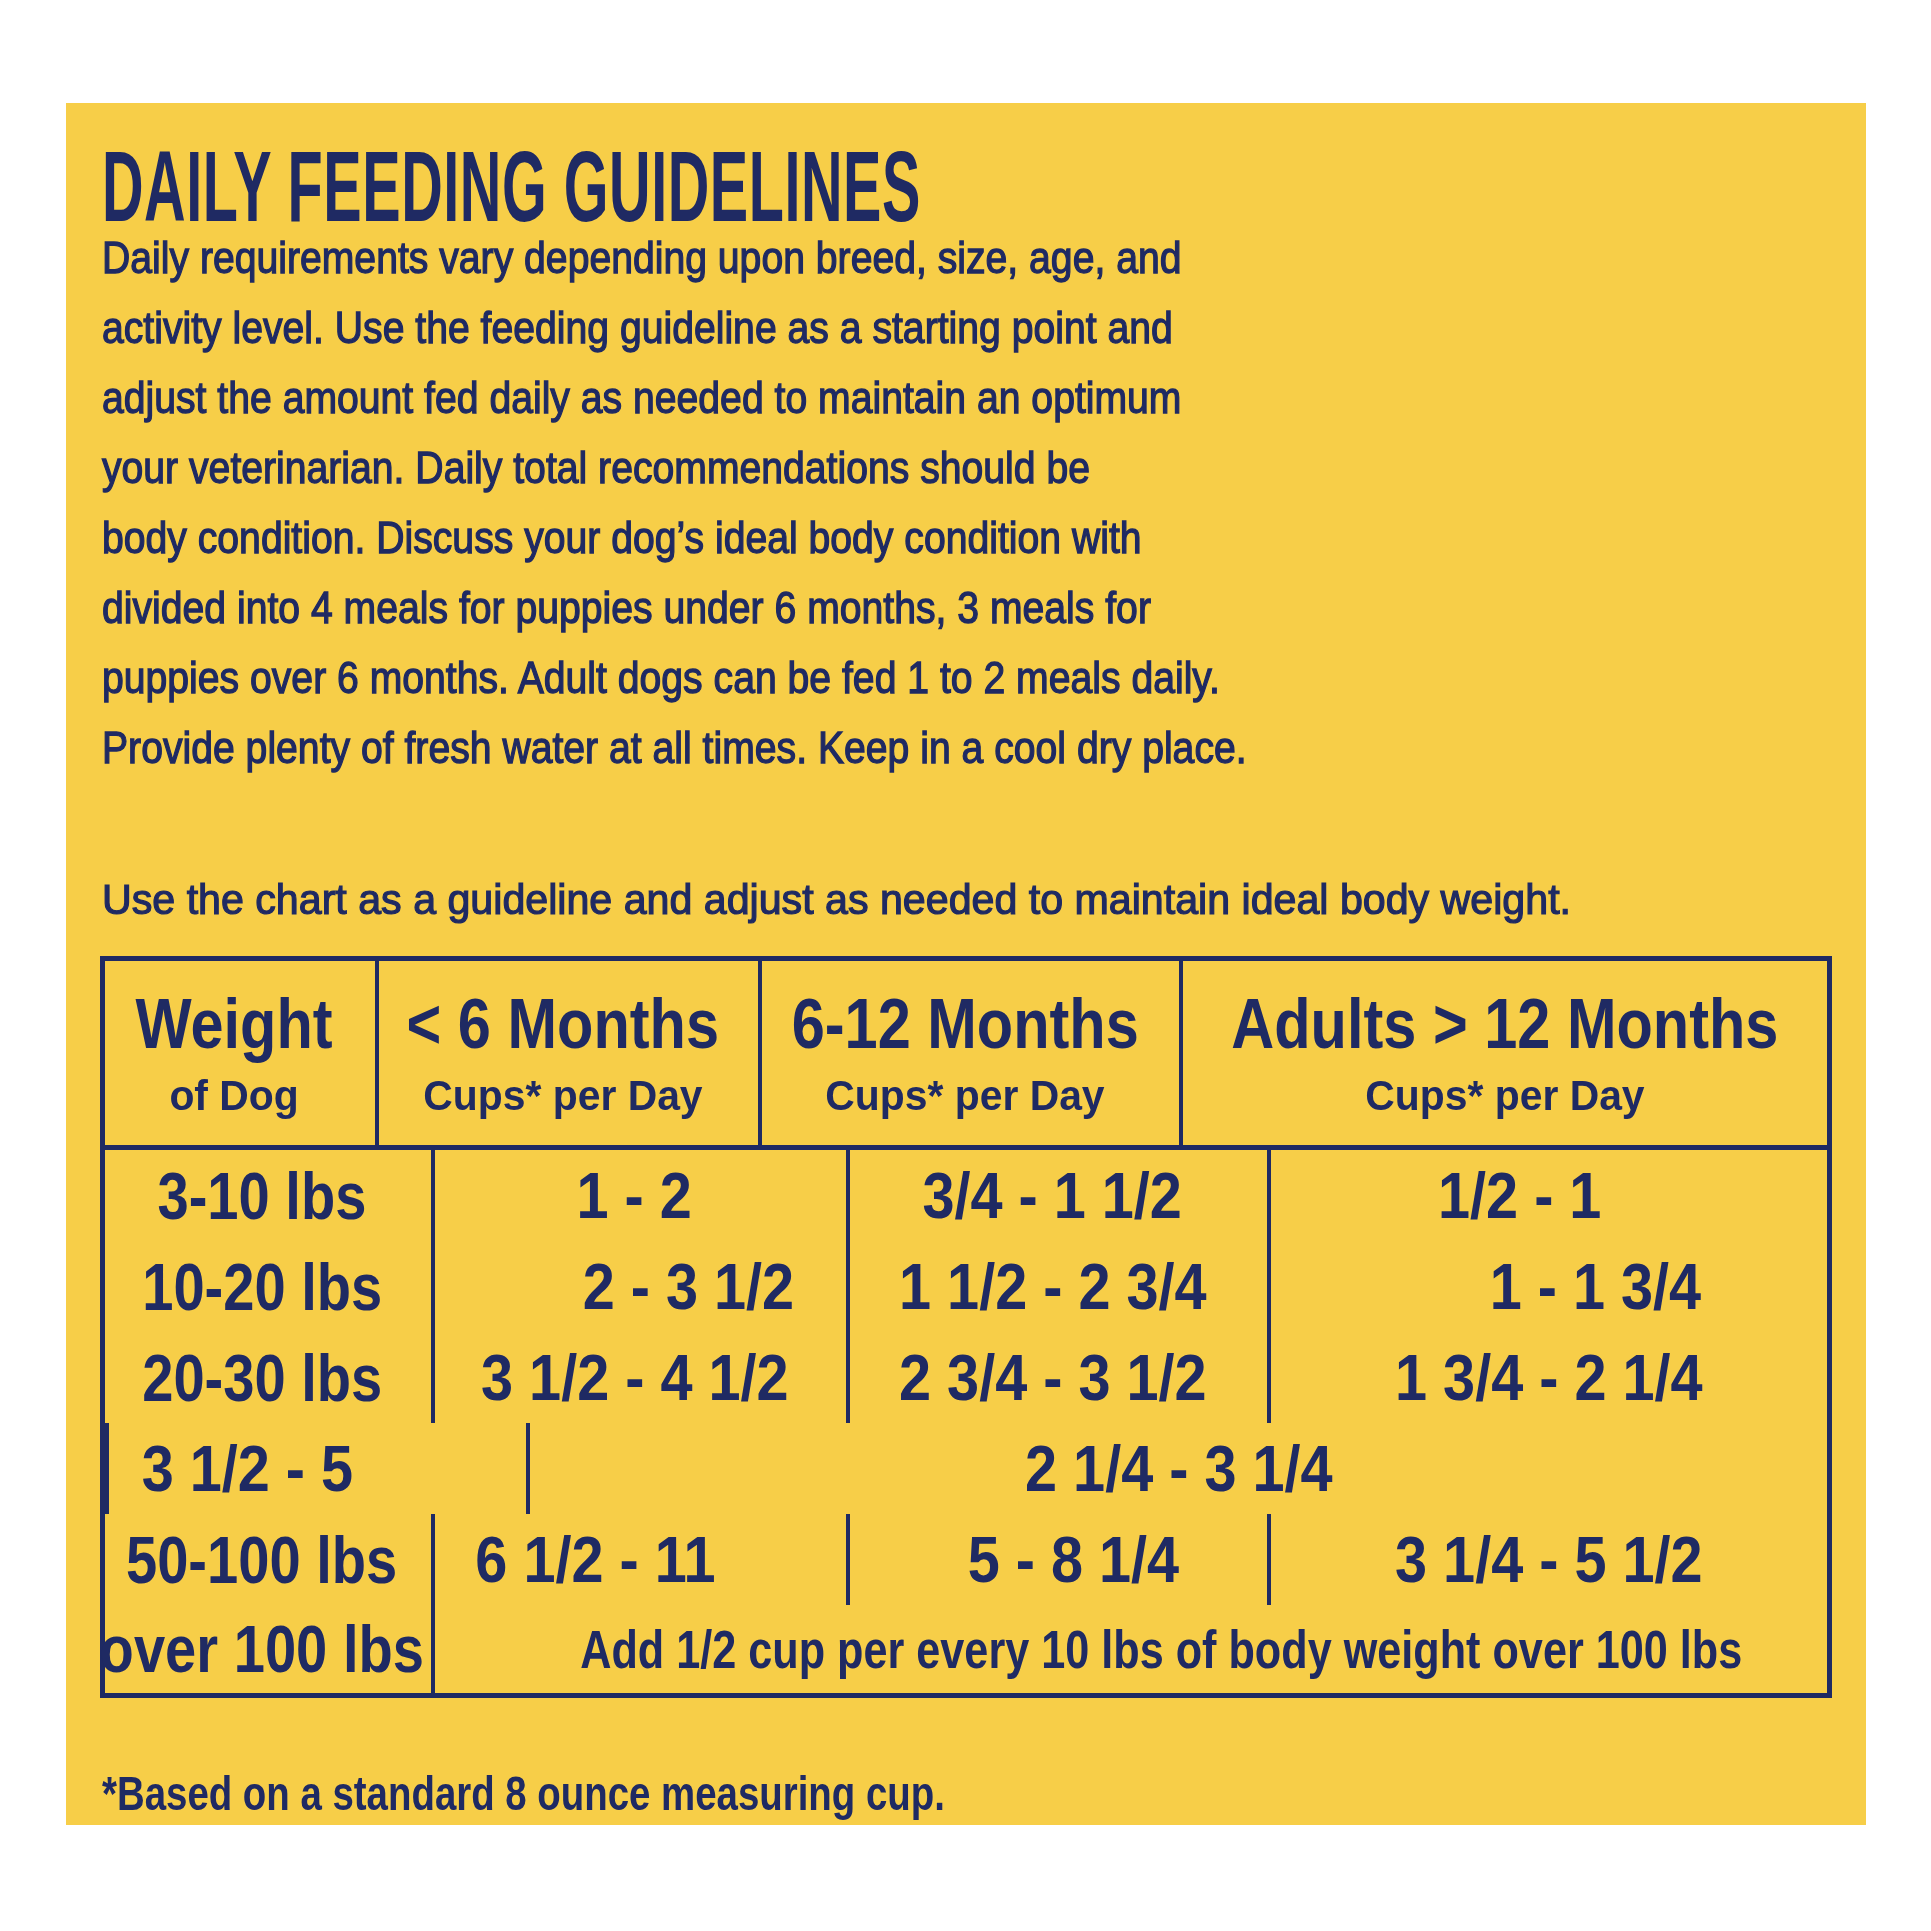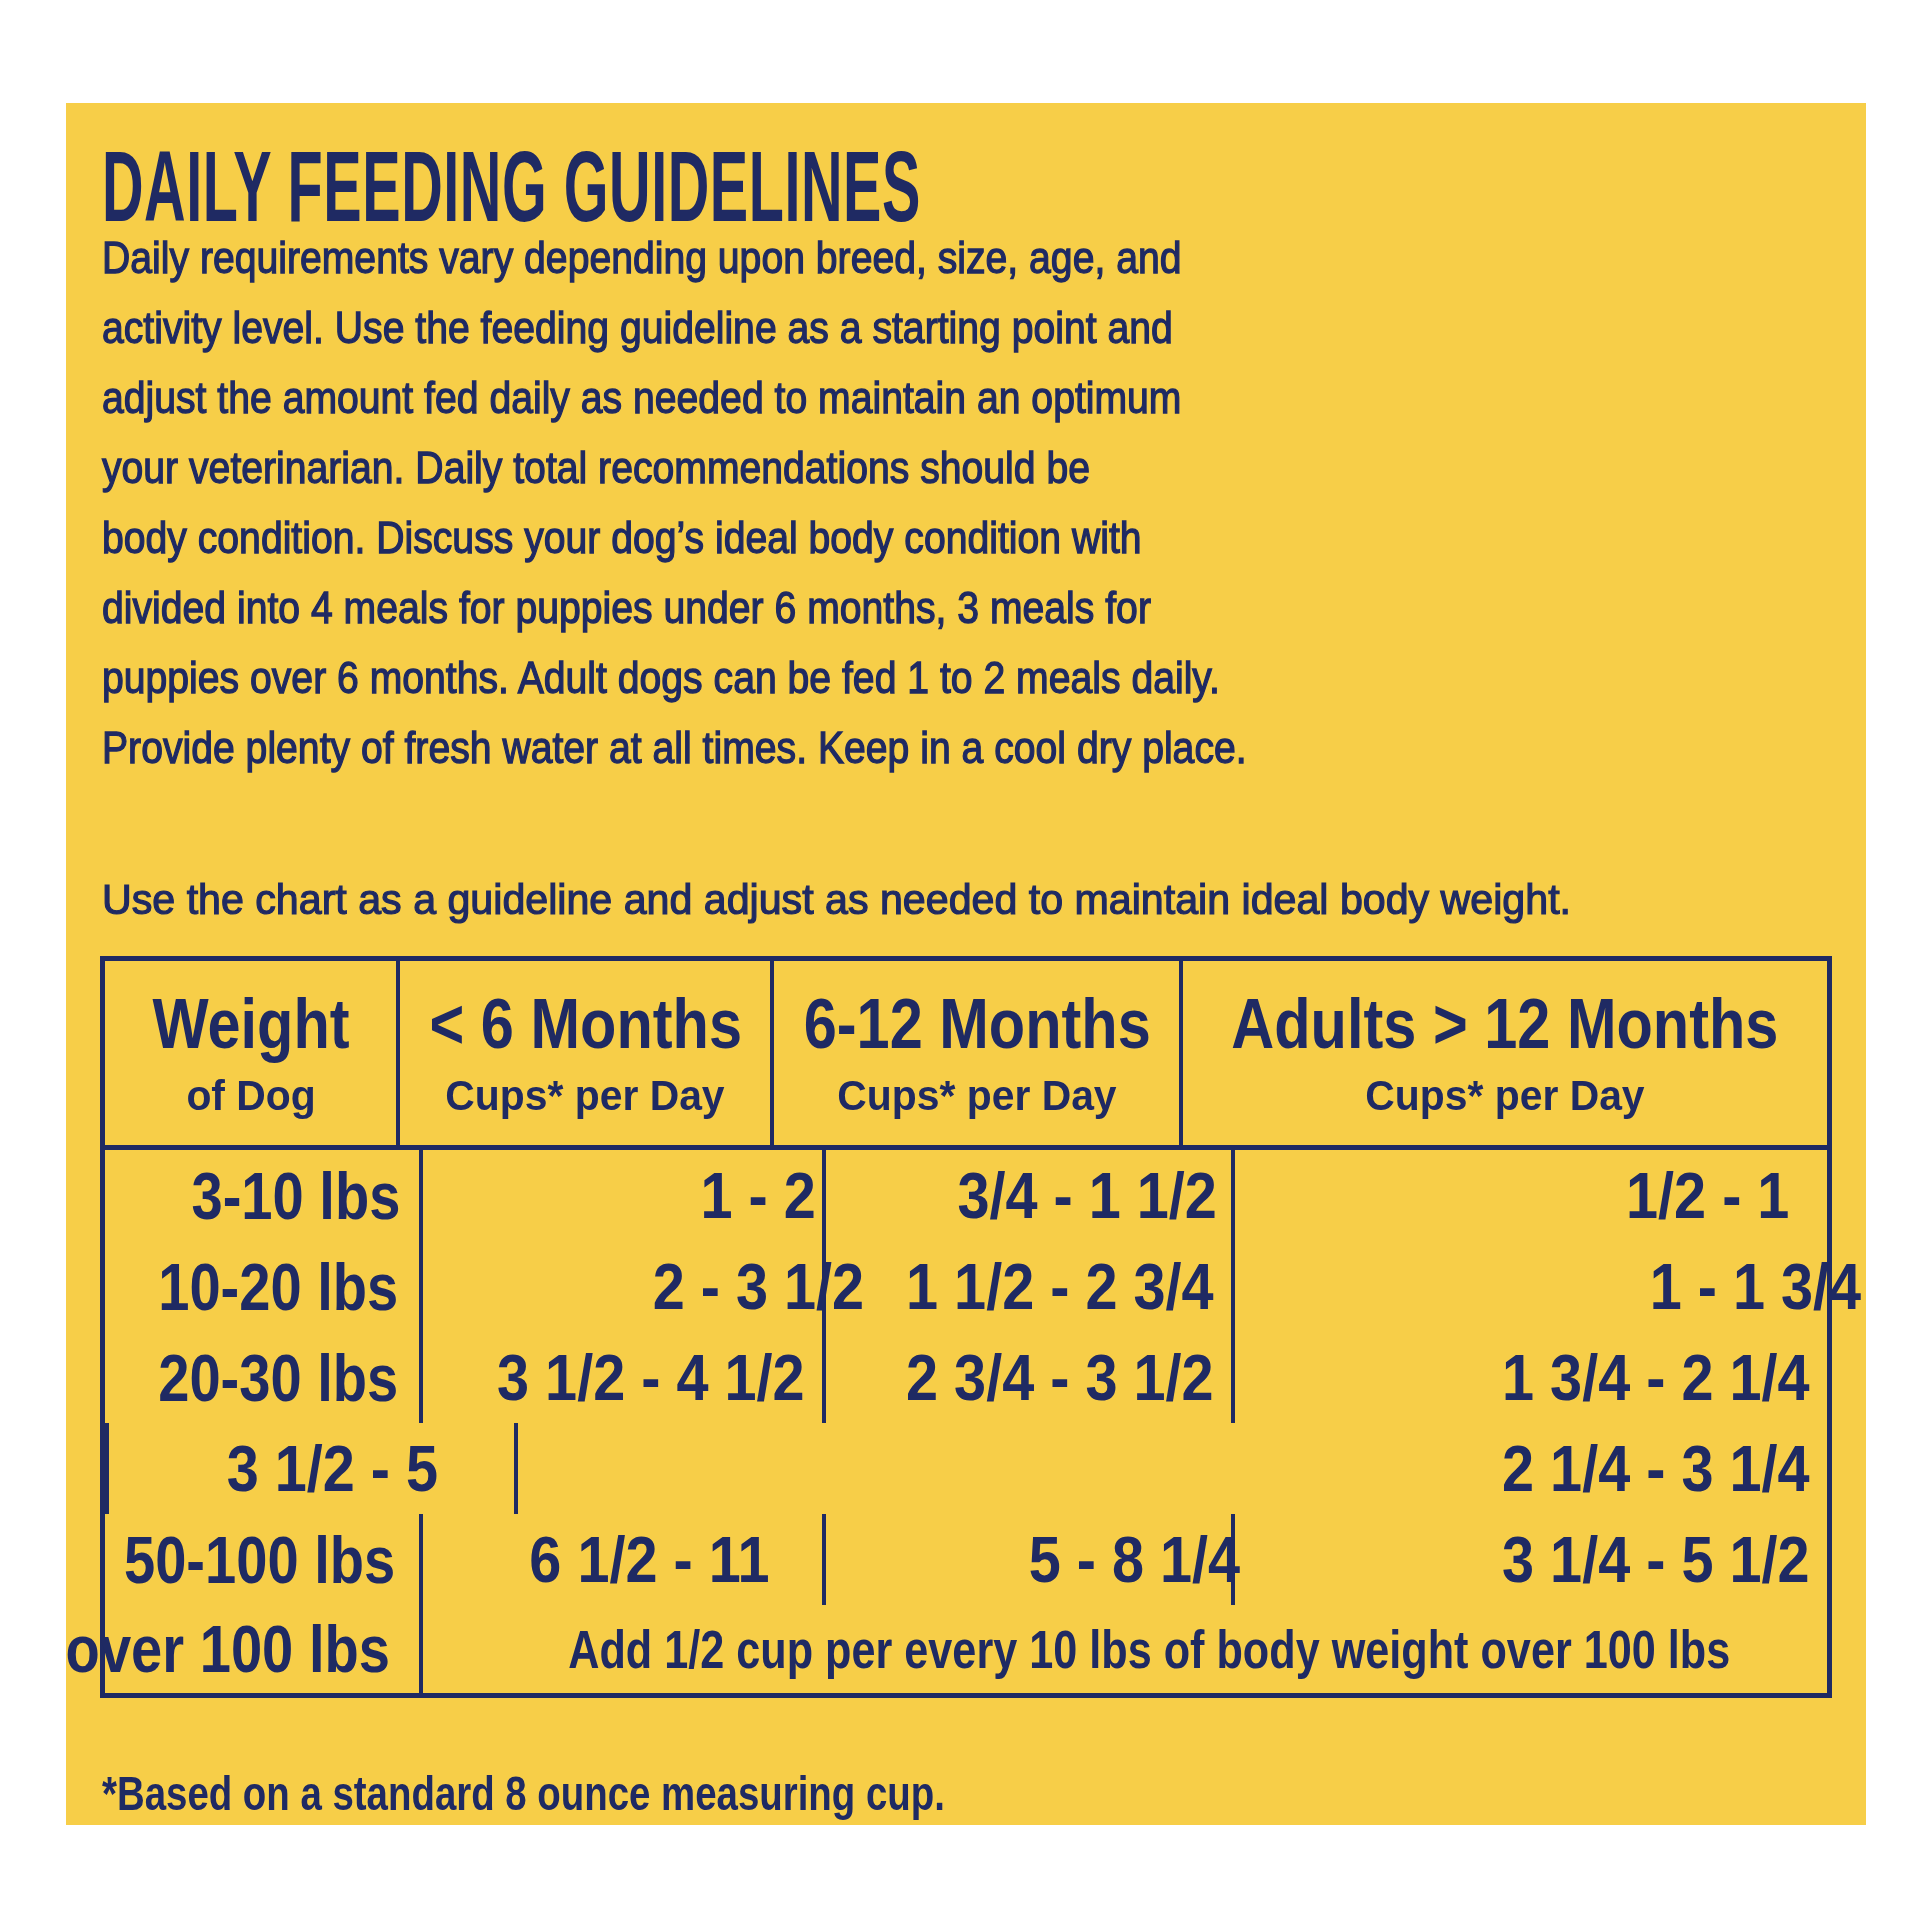--- a/index.html
+++ b/index.html
@@ -41,26 +41,26 @@
     transform:scaleX(0.98);
   }
 
   .ftable{
     position:absolute;left:34px;top:853px;
     width:1732px;height:742px;
     box-sizing:border-box;
     border:5.8px solid var(--ink,#1F2A63);
     display:flex;flex-direction:column;
   }
-  .frow{display:flex;width:100%;}
+  .frow{display:flex;width:100%;gap:12px;}
   .fhead{height:184px;border-bottom:5.8px solid var(--ink,#1F2A63);}
   .brow{height:91px;}
   .flast{flex:1;}
   .cell{
-    display:flex;align-items:center;justify-content:flex-end;
+    display:flex;align-items:center;justify-content:center;
     box-sizing:border-box;
   }
   .c1{width:314px;}
   .c2{width:403px;border-left:4.8px solid var(--ink,#1F2A63);}
   .c3{width:409px;border-left:4.8px solid var(--ink,#1F2A63);}
   .c4{flex:1;border-left:4.8px solid var(--ink,#1F2A63);}
   .cspan{flex:1;border-left:4.8px solid var(--ink,#1F2A63);}
   .hcell{flex-direction:column;justify-content:center;gap:15.4px;}
   .h1{font-size:70px;font-weight:bold;line-height:1;transform:scaleX(0.85);}
   .h2{font-size:43px;font-weight:bold;line-height:1;transform:scaleX(0.95);}

